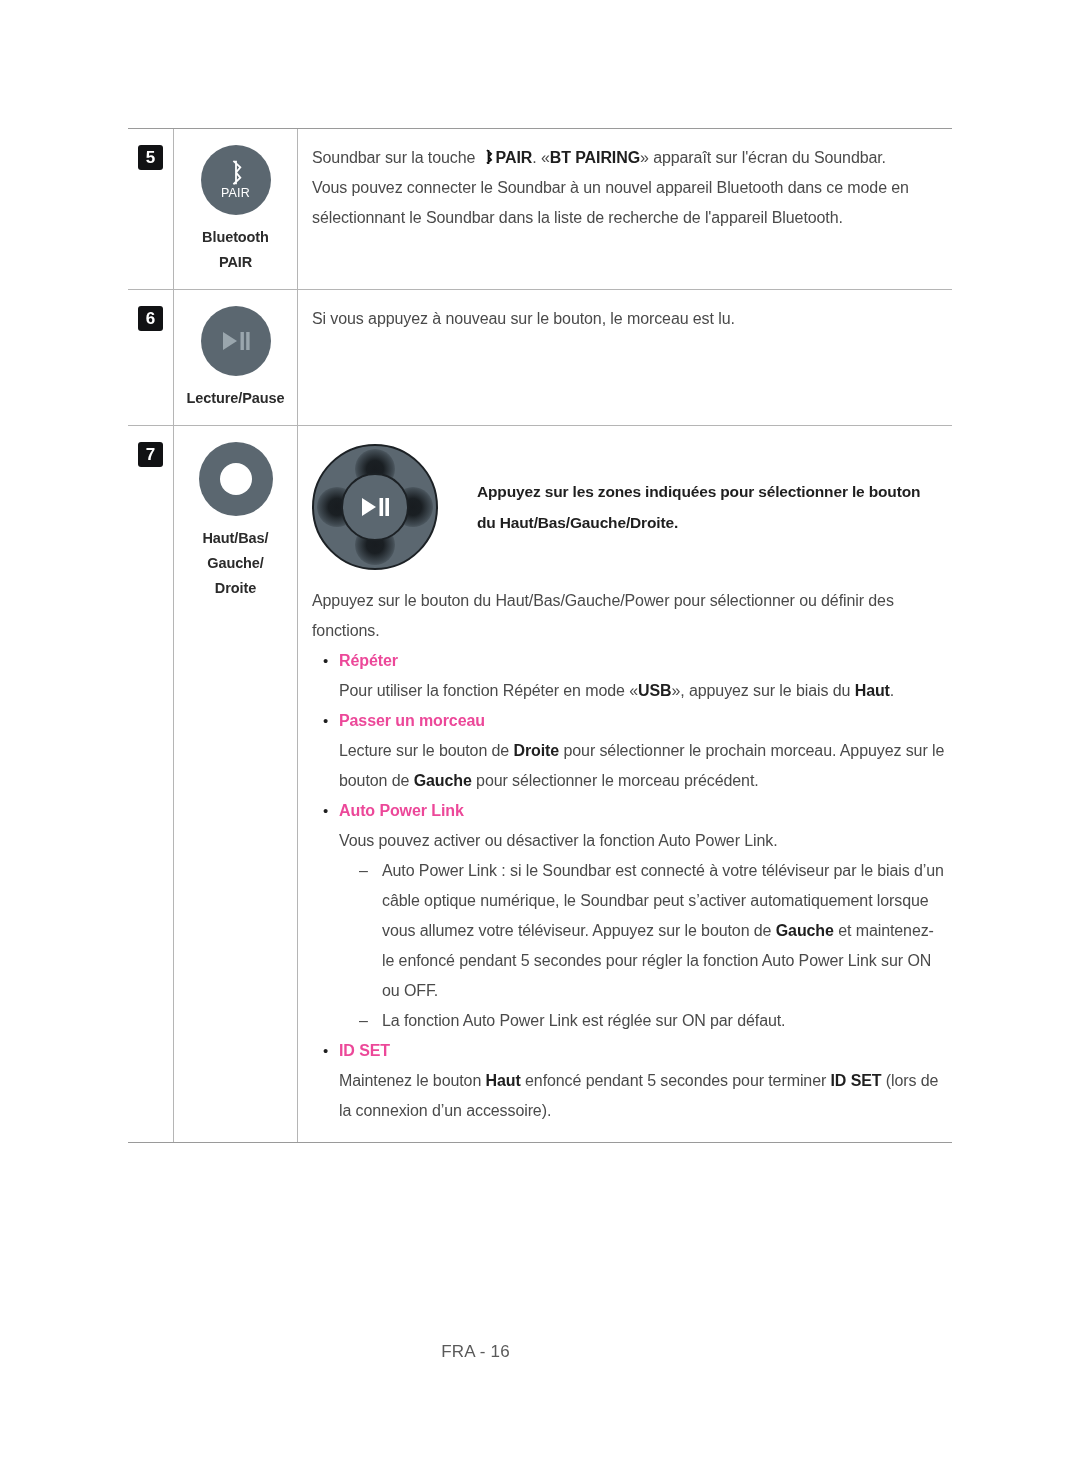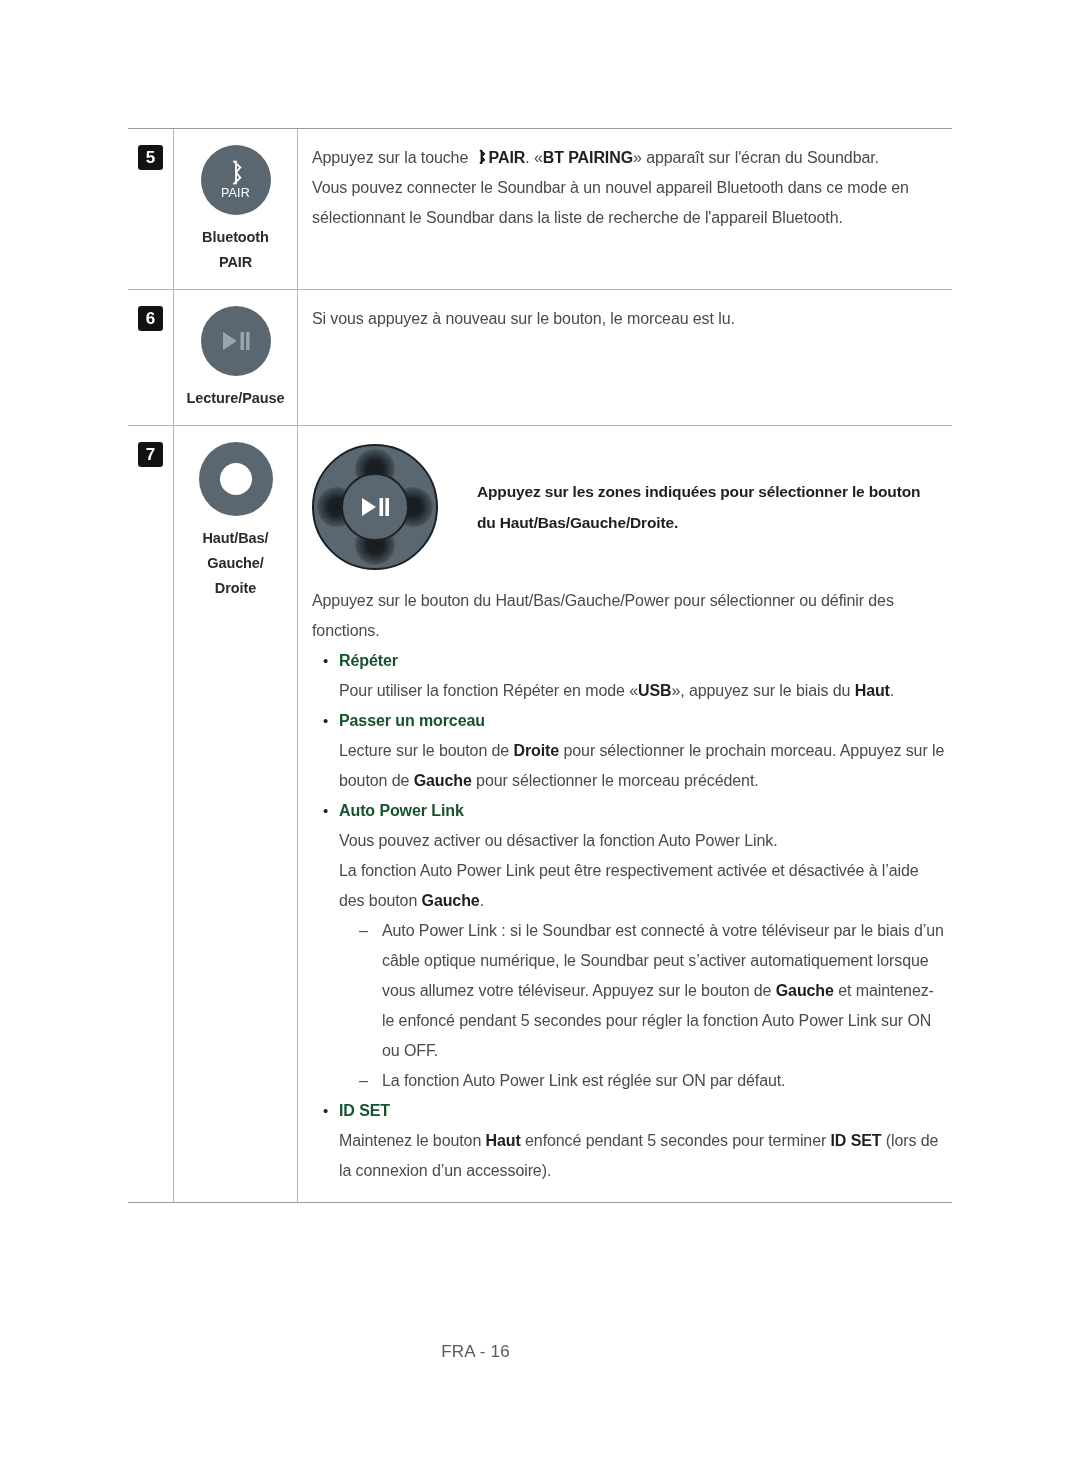--- a/index.html
+++ b/index.html
@@ -221,21 +221,21 @@
     content: "\2022";
     position: absolute;
     left: 1px;
     top: 0;
     color: #1f1f1f;
     font-size: 15px;
     line-height: 30px;
   }
   .b-title {
     font-weight: bold;
-    color: #14532d;
+    color: #ec4899;
     font-size: 16px;
     line-height: 30px;
     letter-spacing: -0.1px;
   }
   .b-desc {
     font-size: 16px;
     line-height: 30px;
     color: #4a4a4a;
     letter-spacing: -0.1px;
   }
@@ -293,21 +293,21 @@
           </svg>
           <span class="pair-text">PAIR</span>
         </div>
         <div class="icon-caption">
           <div>Bluetooth</div>
           <div>PAIR</div>
         </div>
       </div>
       <div class="col-body">
         <div class="ptext para">
-          <span>Appuyez sur la touche</span>
+          <span>Soundbar sur la touche</span>
           <svg class="bt-inline" viewBox="0 0 20 30">
             <path d="M7 2 L15 9 L10 14.7 L10 2 L10 28 L10 14.7 L15 20.4 L7 27" fill="none" stroke="#111111" stroke-width="3.2" stroke-linejoin="miter"></path>
           </svg><b>PAIR</b><span>. «</span><b>BT PAIRING</b><span>» apparaît sur l'écran du Soundbar.</span>
         </div>
         <div class="ptext para">Vous pouvez connecter le Soundbar à un nouvel appareil Bluetooth dans ce mode en sélectionnant le Soundbar dans la liste de recherche de l'appareil Bluetooth.</div>
       </div>
     </div>
 
     <div class="step-row">
       <div class="col-num">
@@ -375,21 +375,20 @@
           </li>
 
           <li>
             <div class="b-title">Passer un morceau</div>
             <div class="b-desc"><span>Lecture sur le bouton de </span><b>Droite</b><span> pour sélectionner le prochain morceau. Appuyez sur le bouton de </span><b>Gauche</b><span> pour sélectionner le morceau précédent.</span></div>
           </li>
 
           <li>
             <div class="b-title">Auto Power Link</div>
             <div class="b-desc">Vous pouvez activer ou désactiver la fonction Auto Power Link.</div>
-            <div class="b-desc"><span>La fonction Auto Power Link peut être respectivement activée et désactivée à l’aide des bouton </span><b>Gauche</b><span>.</span></div>
             <ul class="dlist">
               <li><span>Auto Power Link : si le Soundbar est connecté à votre téléviseur par le biais d’un câble optique numérique, le Soundbar peut s’activer automatiquement lorsque vous allumez votre téléviseur. Appuyez sur le bouton de </span><b>Gauche</b><span> et maintenez-le enfoncé pendant 5 secondes pour régler la fonction Auto Power Link sur ON ou OFF.</span></li>
               <li><span>La fonction Auto Power Link est réglée sur ON par défaut.</span></li>
             </ul>
           </li>
 
           <li>
             <div class="b-title">ID SET</div>
             <div class="b-desc"><span>Maintenez le bouton </span><b>Haut</b><span> enfoncé pendant 5 secondes pour terminer </span><b>ID SET</b><span> (lors de la connexion d’un accessoire).</span></div>
           </li>

